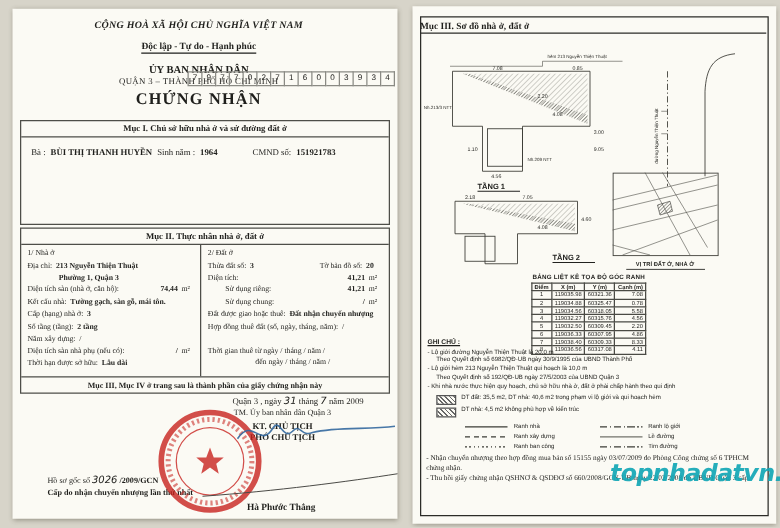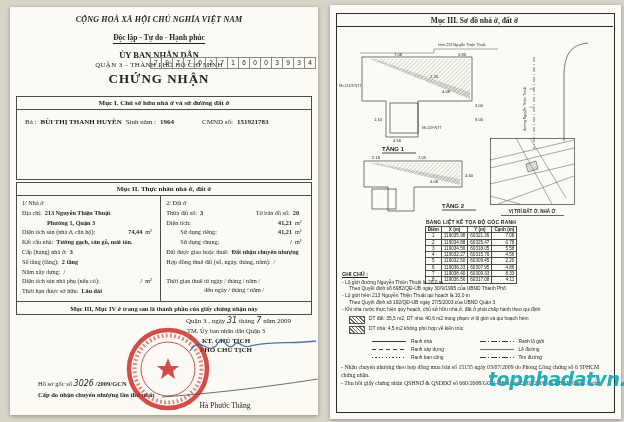--- a/index.html
+++ b/index.html
@@ -44,31 +44,31 @@
   .ind1{padding-left:14px;}
   .ind2{padding-left:22px;}
   .blank{height:9px;}
   .muc2-foot{border-top:1px solid #4e4e48;text-align:center;font-size:6.4px;font-weight:bold;padding:2.5px 0;}
 
   .sig-date{position:absolute;top:309px;left:128px;width:176px;font-size:7px;margin-left:48px;}
   .hand{font-family:"DejaVu Sans",sans-serif;font-style:italic;font-size:8px;}
   .sig-tm{position:absolute;top:320px;left:128px;width:176px;text-align:center;font-size:6.5px;}
   .sig-kt{position:absolute;top:330px;left:128px;width:176px;text-align:center;font-size:7px;font-weight:bold;}
   .sig-pct{position:absolute;top:339px;left:128px;width:176px;text-align:center;font-size:7px;font-weight:bold;}
-  .signer{position:absolute;top:394px;left:150px;width:130px;text-align:center;font-size:7.5px;font-weight:normal;}
+  .signer{position:absolute;top:394px;left:150px;width:130px;text-align:center;font-size:7.5px;font-weight:bold;}
   .dossier{position:absolute;top:372px;left:28px;font-size:6.5px;}
   .reason{position:absolute;top:384px;left:28px;font-size:6.5px;font-weight:bold;}
   .stamp-svg{position:absolute;left:100px;top:316px;z-index:3;}
   .stamp-ring{stroke:var(--stamp-red);fill:none;}
   .stamp-fill{fill:var(--stamp-red);}
   .sig-path{stroke:var(--signature-blue);fill:none;}
 
   
   .frame{position:absolute;left:6px;top:8px;width:277px;height:398px;border:1.5px solid #2c2c28;}
-  .rp-titlebar{position:absolute;left:6px;top:8px;width:277px;height:14px;border-bottom:1px solid #2c2c28;text-align:center;font-weight:bold;font-size:7.5px;padding-top:3px;box-sizing:border-box;}
+  .rp-titlebar{position:absolute;left:6px;top:8px;width:277px;height:14px;border-bottom:1px solid #2c2c28;font-weight:bold;font-size:7.5px;padding-top:3px;box-sizing:border-box;}
   .plan-svg{position:absolute;left:8px;top:24px;}
   .ln{stroke:#3c3c36;stroke-width:.7;fill:none;}
   .lnt{stroke:#55554e;stroke-width:.5;fill:none;}
   .dash{stroke-dasharray:5 2 1 2;}
   .t{font-family:"Liberation Sans",sans-serif;font-size:4.2px;fill:#2c2c28;}
   .ts{font-size:3.6px;}
   .tb{font-family:"Liberation Sans",sans-serif;font-size:6px;font-weight:bold;fill:#22221f;}
   .tmap{font-size:4.6px;font-weight:bold;}
 
   .coord{position:absolute;left:76px;top:214px;width:130px;font-family:"Liberation Sans",sans-serif;}

